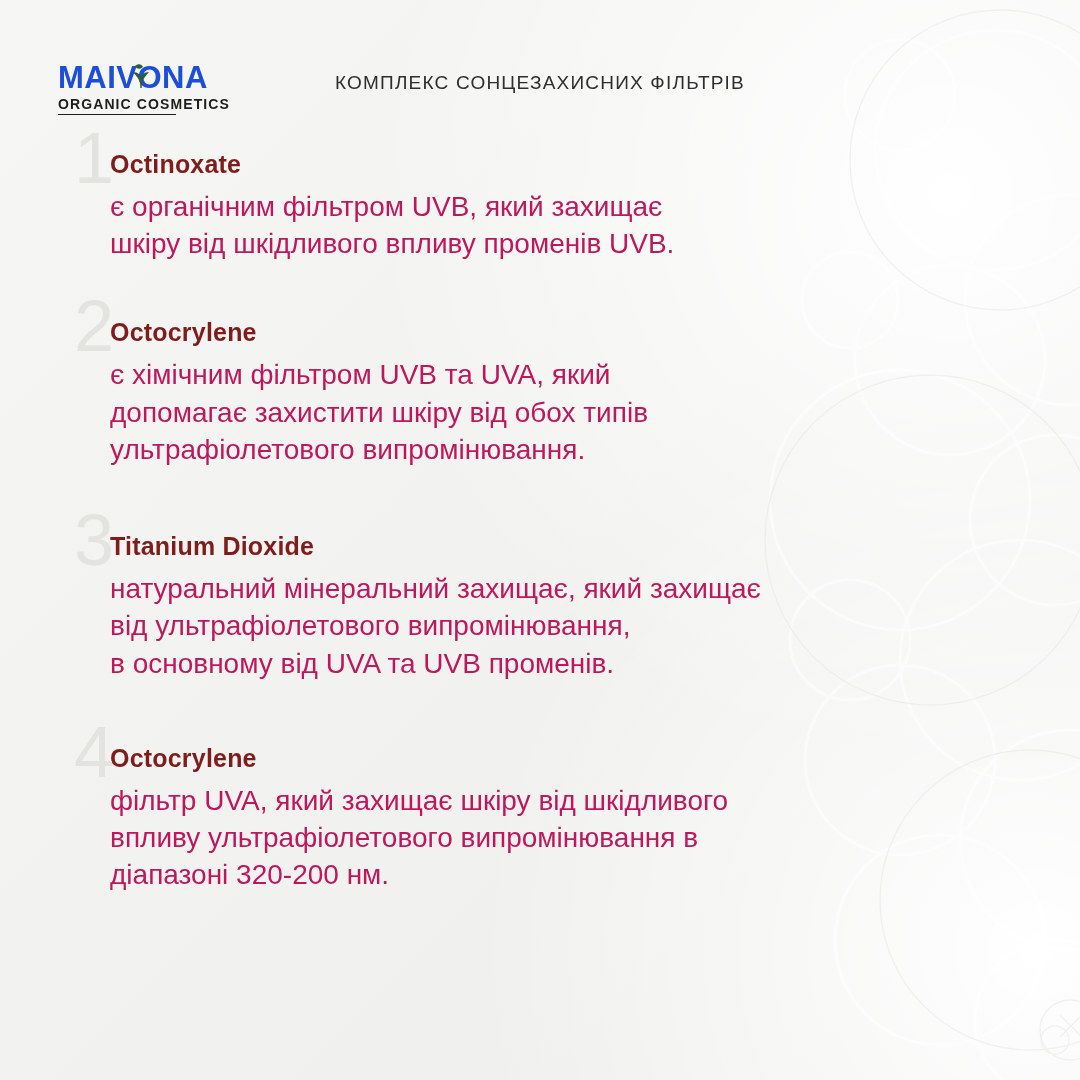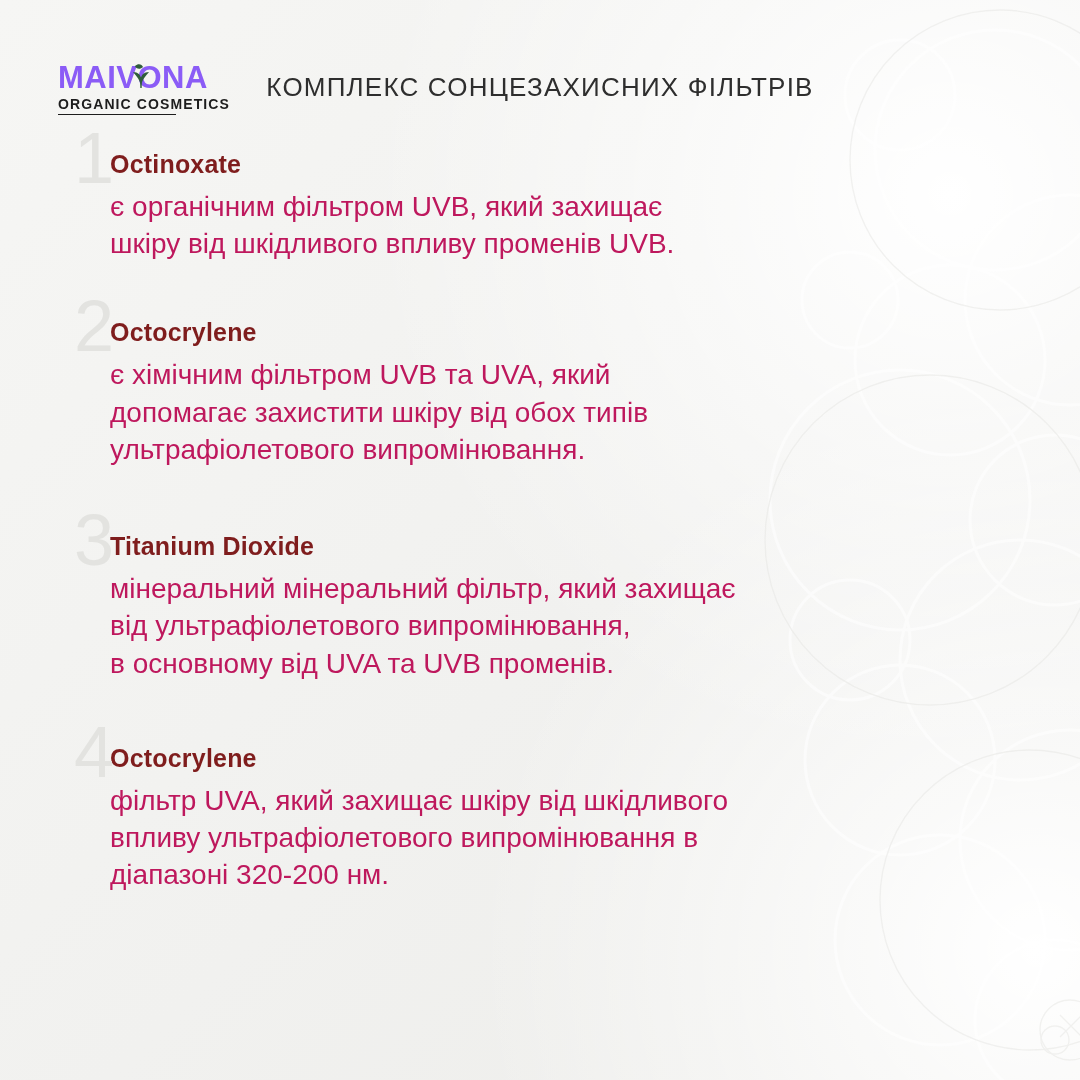--- a/index.html
+++ b/index.html
@@ -45,41 +45,41 @@
     top: 62px;
     width: 1080px;
     height: 70px;
   }
   .page-title {
     position: absolute;
     left: 0;
     top: 10px;
     width: 1080px;
     text-align: center;
-    font-size: 26px;
+    font-size: 19px;
     letter-spacing: 1.2px;
     font-weight: 400;
     color: #2e2e2e;
     white-space: nowrap;
   }
 
   
   .logo {
     position: absolute;
     left: 58px;
     top: 0px;
     width: 135px;
     height: 58px;
     z-index: 5;
   }
   .logo-word {
     font-size: 31px;
     font-weight: 700;
     letter-spacing: 0.5px;
-    color: #8b5cf6;
+    color: #1d4ed8;
     line-height: 1;
     position: relative;
     display: inline-block;
   }
   .logo-leaf {
     position: absolute;
     left: 72px;
     top: 1px;
     width: 22px;
     height: 26px;
@@ -208,21 +208,21 @@
     <div class="filter-index">2</div>
     <div class="filter-name">Octocrylene</div>
     <div class="filter-desc">є хімічним фільтром UVB та UVA, який
 допомагає захистити шкіру від обох типів
 ультрафіолетового випромінювання.</div>
   </div>
 
   <div class="filter-item i3">
     <div class="filter-index">3</div>
     <div class="filter-name">Titanium Dioxide</div>
-    <div class="filter-desc">мінеральний мінеральний фільтр, який захищає
+    <div class="filter-desc">натуральний мінеральний захищає, який захищає
 від ультрафіолетового випромінювання,
 в основному від UVA та UVB променів.</div>
   </div>
 
   <div class="filter-item i4">
     <div class="filter-index">4</div>
     <div class="filter-name">Octocrylene</div>
     <div class="filter-desc">фільтр UVA, який захищає шкіру від шкідливого
 впливу ультрафіолетового випромінювання в
 діапазоні 320-200 нм.</div>

